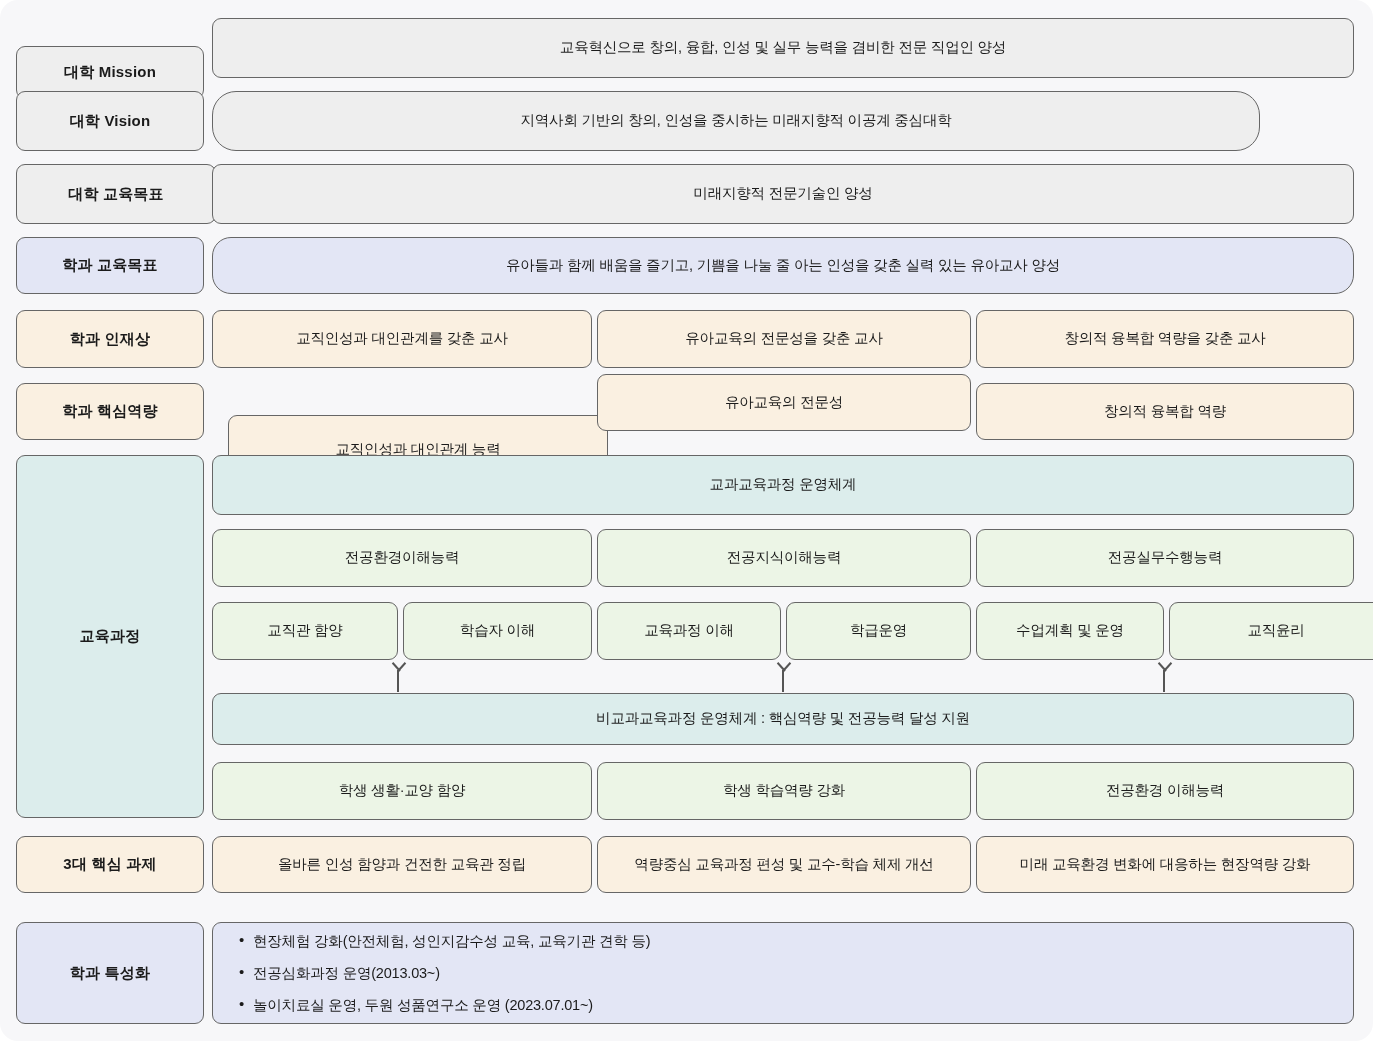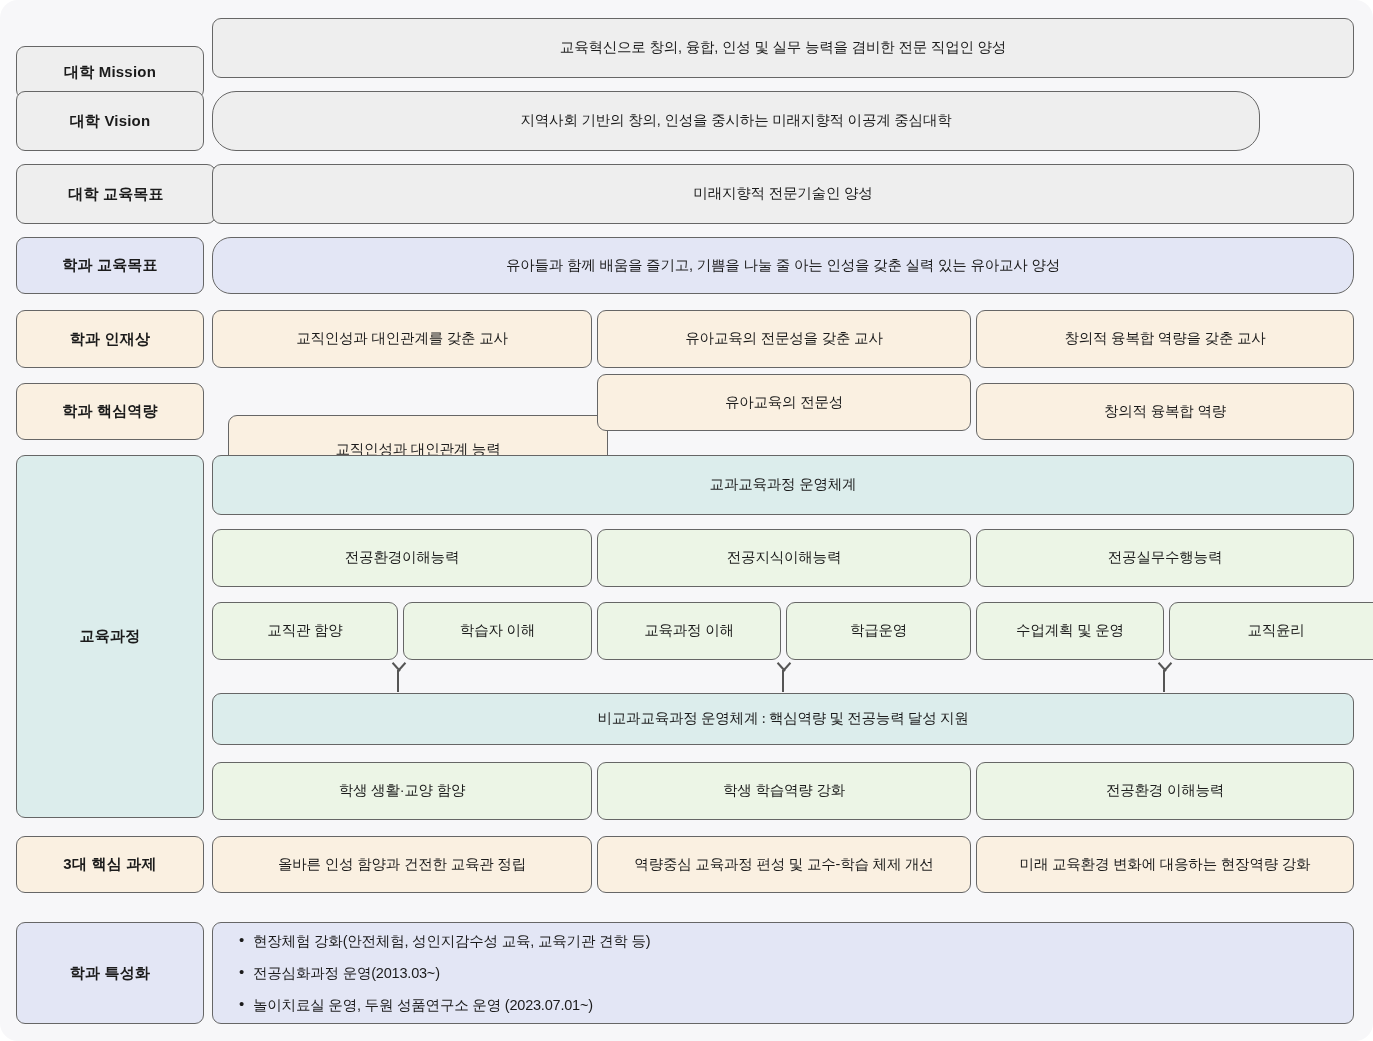--- a/index.html
+++ b/index.html
@@ -132,21 +132,21 @@
   <div class="box fill-green" style="left:403px; top:602px; width:189px; height:58px;">학습자 이해</div>
   <div class="box fill-green" style="left:597px; top:602px; width:184px; height:58px;">교육과정 이해</div>
   <div class="box fill-green" style="left:786px; top:602px; width:185px; height:58px;">학급운영</div>
   <div class="box fill-green" style="left:976px; top:602px; width:188px; height:58px;">수업계획 및 운영</div>
   <div class="box fill-green" style="left:1169px;top:602px; width:214px; height:58px;">교직윤리</div>
 
   <div class="arrow" style="left:397px;  top:670px; height:22px;"></div>
   <div class="arrow" style="left:782px;  top:670px; height:22px;"></div>
   <div class="arrow" style="left:1163px; top:670px; height:22px;"></div>
 
-  <div class="box fill-teal" style="left:212px; top:693px; width:1142px; height:52px;font-family:Liberation Serif, serif;">비교과교육과정 운영체계 : 핵심역량 및 전공능력 달성 지원</div>
+  <div class="box fill-teal" style="left:212px; top:693px; width:1142px; height:52px;">비교과교육과정 운영체계 : 핵심역량 및 전공능력 달성 지원</div>
 
   <div class="box fill-green" style="left:212px; top:762px; width:380px; height:58px;">학생 생활·교양 함양</div>
   <div class="box fill-green" style="left:597px; top:762px; width:374px; height:58px;">학생 학습역량 강화</div>
   <div class="box fill-green" style="left:976px; top:762px; width:378px; height:58px;">전공환경 이해능력</div>
 
   <div class="box label fill-peach" style="left:16px;  top:836px; width:188px; height:57px;">3대 핵심 과제</div>
   <div class="box fill-peach" style="left:212px; top:836px; width:380px; height:57px;">올바른 인성 함양과 건전한 교육관 정립</div>
   <div class="box fill-peach" style="left:597px; top:836px; width:374px; height:57px;">역량중심 교육과정 편성 및 교수-학습 체제 개선</div>
   <div class="box fill-peach" style="left:976px; top:836px; width:378px; height:57px;">미래 교육환경 변화에 대응하는 현장역량 강화</div>
 

